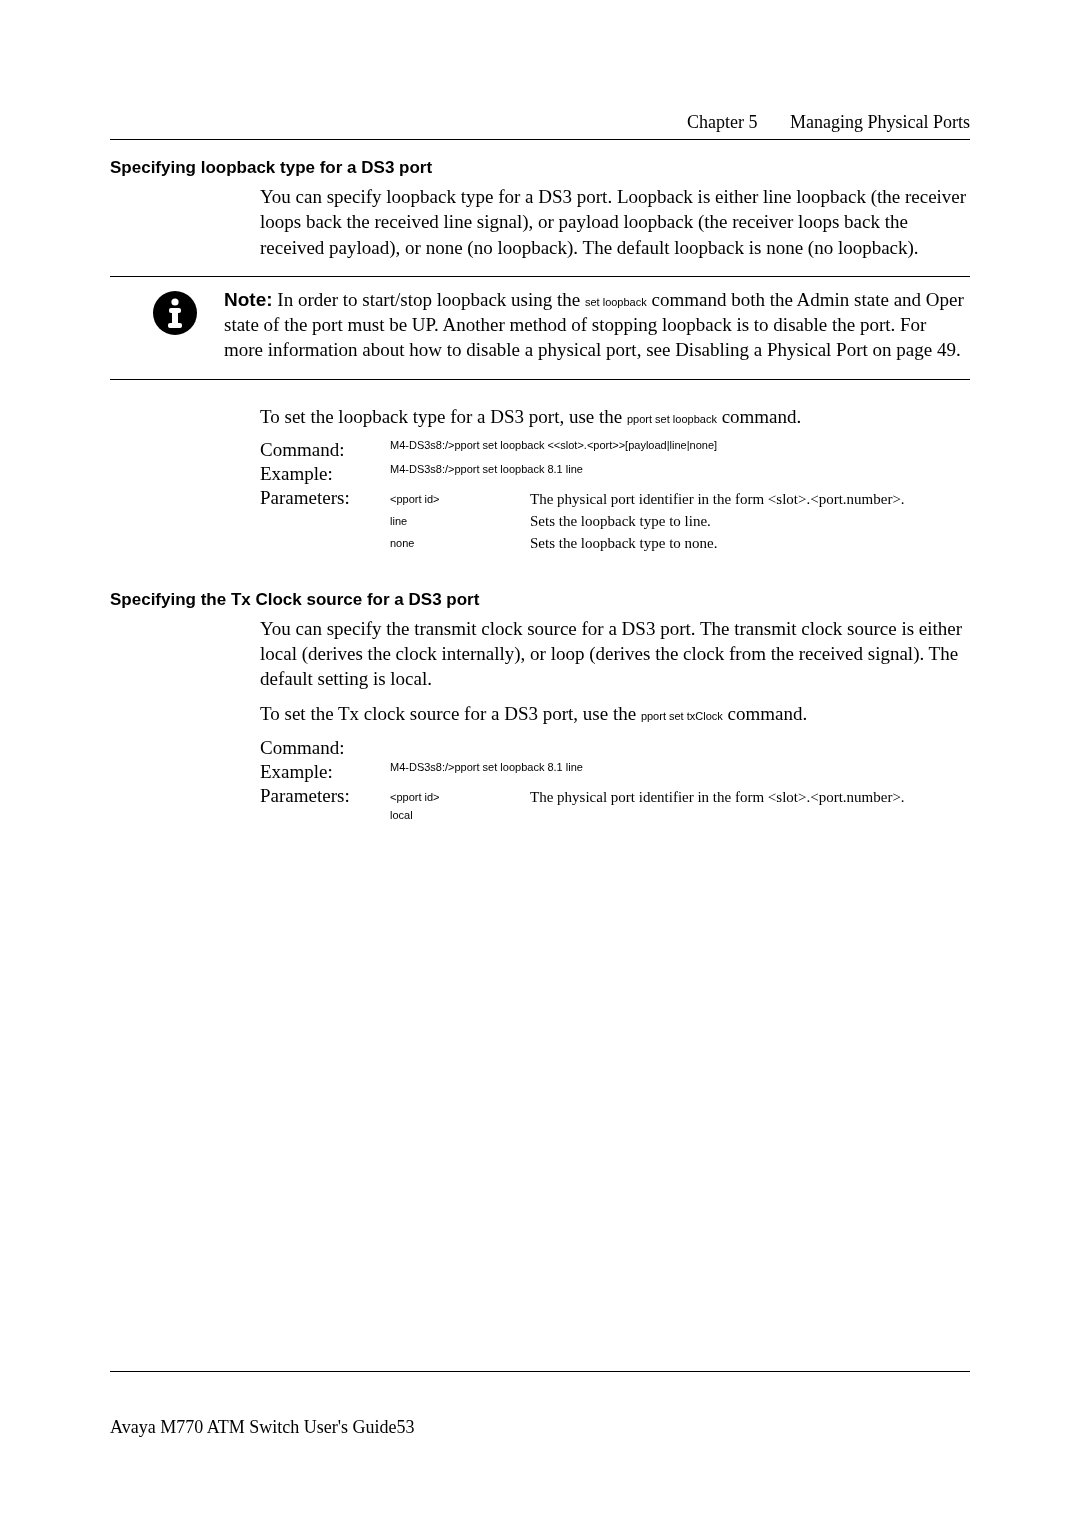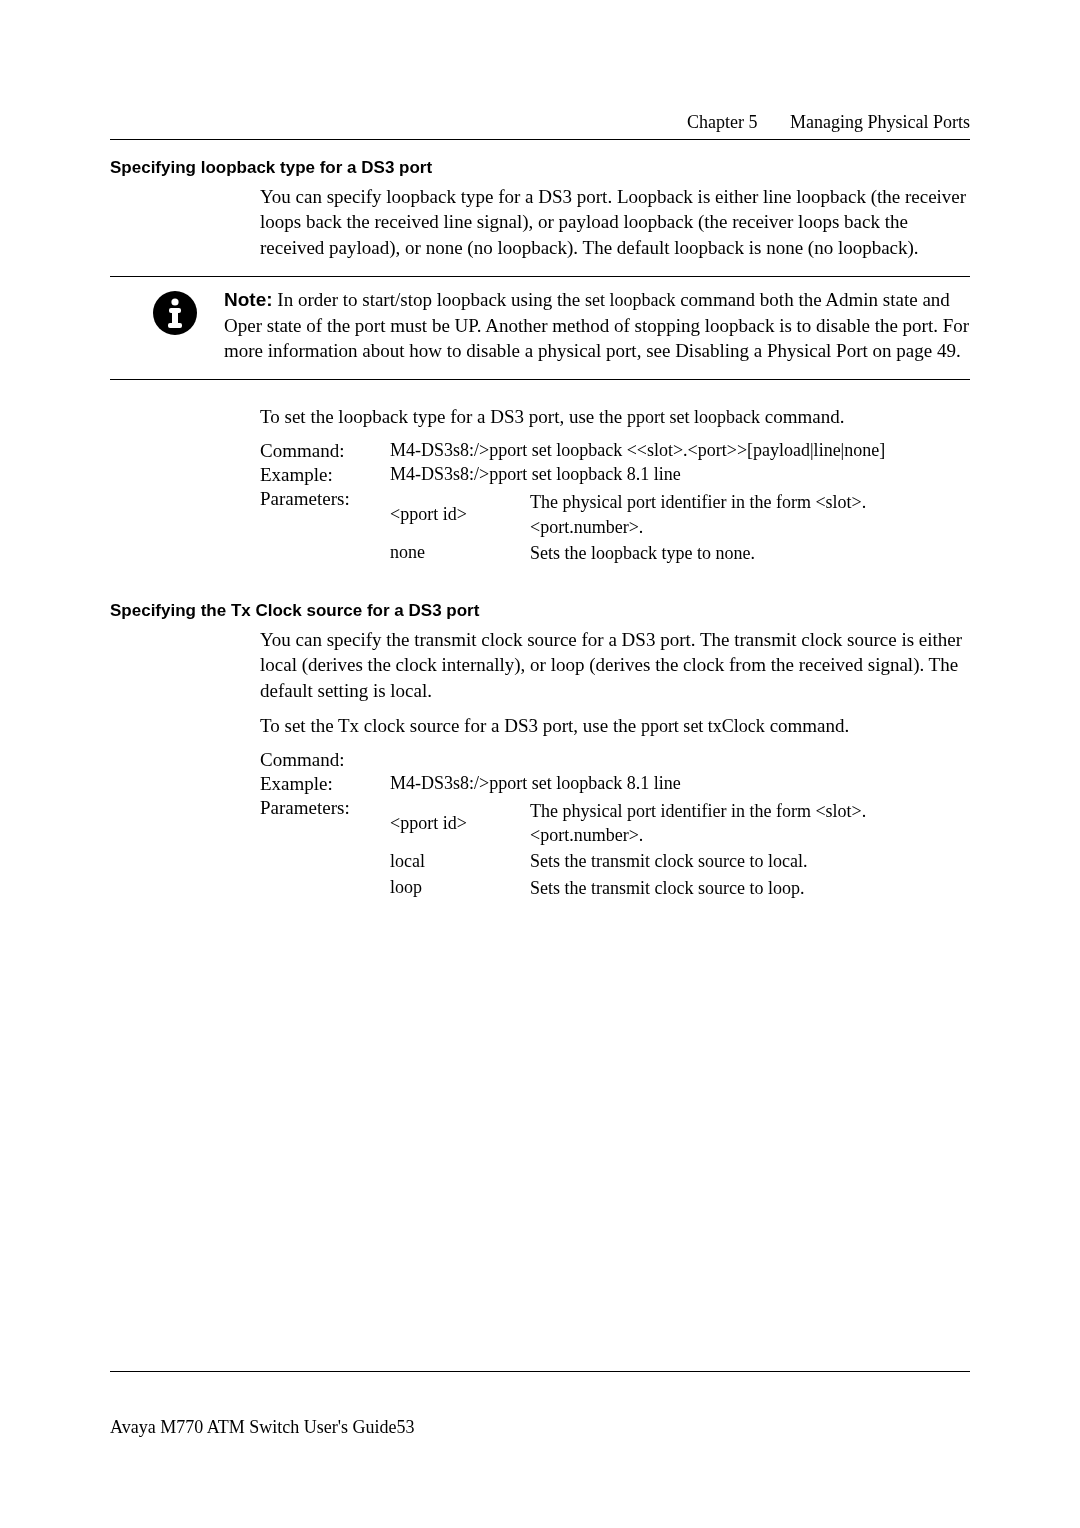--- a/index.html
+++ b/index.html
@@ -67,22 +67,22 @@
   .note-text {
     font-size: 19px;
     line-height: 1.33;
     flex: 1;
   }
   .note-text .note-label {
     font-family: Liberation Sans, sans-serif;
     font-weight: bold;
   }
   .mono {
-    font-family: Liberation Serif, serif;
-    font-size: 18px;
+    font-family: Liberation Sans, sans-serif;
+    font-size: 11px;
   }
   .cmd-table {
     margin-left: 150px;
     margin-top: 4px;
     font-size: 19px;
   }
   .cmd-row {
     display: flex;
     align-items: flex-start;
     margin: 2px 0;
@@ -97,21 +97,21 @@
   .param-row {
     display: flex;
     margin: 2px 0;
     align-items: center;
   }
   .param-key {
     width: 140px;
     flex: 0 0 140px;
   }
   .param-desc {
-    font-size: 18px;
+    font-size: 15px;
     flex: 1;
     line-height: 1.35;
   }
   .footer {
     position: absolute;
     bottom: 90px;
     left: 110px;
     right: 110px;
   }
   .footer hr {
@@ -176,20 +176,24 @@
       <div class="cmd-val mono">M4-DS3s8:/&gt;pport set loopback 8.1 line</div>
     </div>
     <div class="cmd-row">
       <div class="cmd-label">Parameters:</div>
       <div class="cmd-val">
         <div class="param-row">
             <div class="param-key mono">&lt;pport id&gt;</div>
             <div class="param-desc">The physical port identifier in the form &lt;slot&gt;.&lt;port.number&gt;.</div>
           </div>
         <div class="param-row">
+            <div class="param-key mono">line</div>
+            <div class="param-desc">Sets the loopback type to line.</div>
+          </div>
+        <div class="param-row">
             <div class="param-key mono">none</div>
             <div class="param-desc">Sets the loopback type to none.</div>
           </div>
       </div>
     </div>
   </div>
 
   <div class="section-heading" style="margin-top:34px;">Specifying the Tx Clock source for a DS3  port</div>
   <div class="body-block">
     <p>You can specify the transmit clock source for a DS3 port.  The transmit clock source is either local (derives the clock internally), or loop (derives the clock from the received signal). The default setting is local.</p>
@@ -208,25 +212,20 @@
     </div>
     <div class="cmd-row">
       <div class="cmd-label">Parameters:</div>
       <div class="cmd-val">
         <div class="param-row">
             <div class="param-key mono">&lt;pport id&gt;</div>
             <div class="param-desc">The physical port identifier in the form &lt;slot&gt;.&lt;port.number&gt;.</div>
           </div>
         <div class="param-row">
             <div class="param-key mono">local</div>
-            <div class="param-desc">Sets the transmit clock source to local.</div>
-          </div>
-        <div class="param-row">
-            <div class="param-key mono">loop</div>
-            <div class="param-desc">Sets the transmit clock source to loop.</div>
           </div>
       </div>
     </div>
   </div>
 
 </div>
 
 <div class="footer">
   <hr>
   <div class="footer-row">

